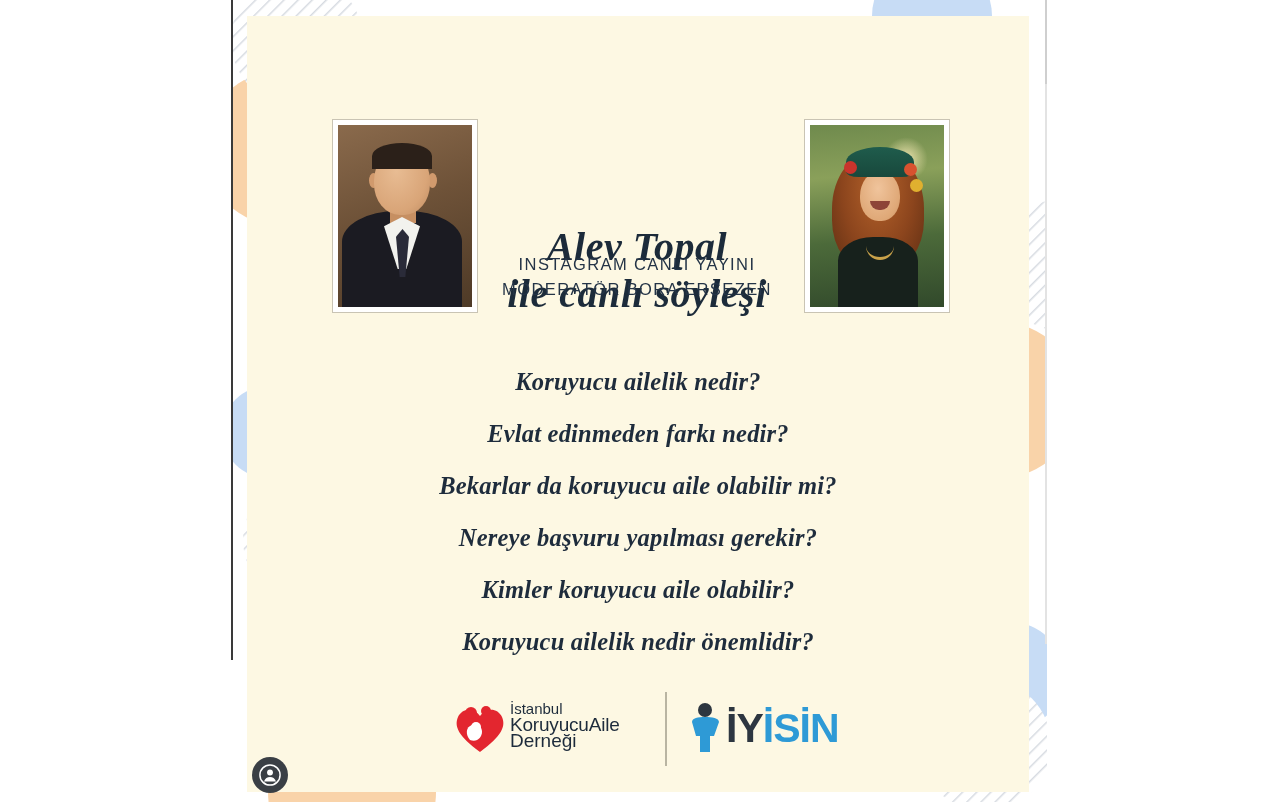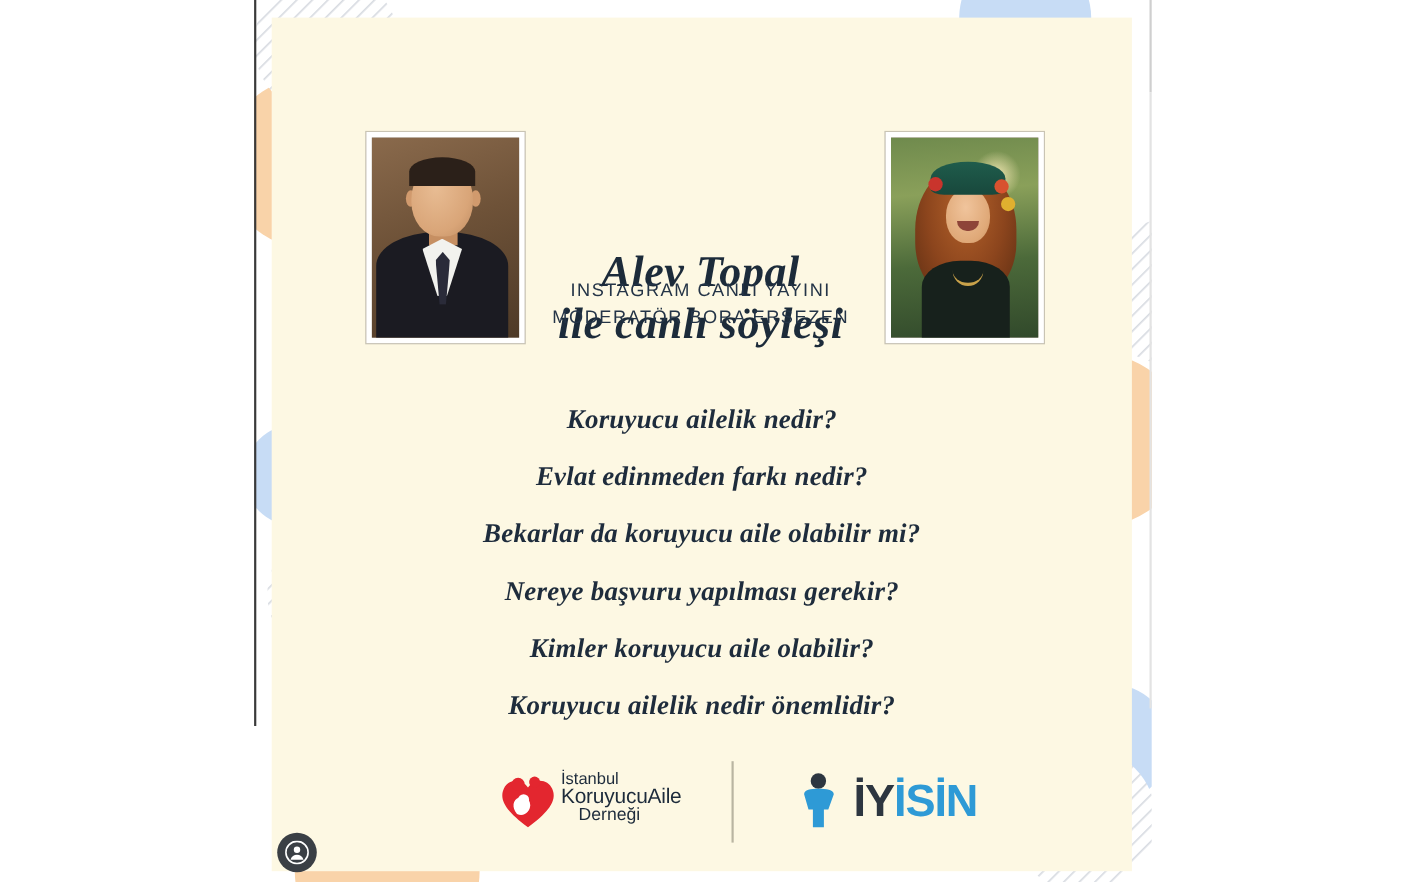--- a/index.html
+++ b/index.html
@@ -281,35 +281,34 @@
     align-items: center;
     gap: 2px;
   }
   .kad-mark { width: 56px; height: 58px; }
   .kad-text {
     line-height: 16px;
     color: #1d2b3b;
   }
   .kad-l1 { font-size: 15px; }
   .kad-l2 { font-size: 19px; font-weight: normal; letter-spacing: -.2px; }
-  .kad-l3 { font-size: 16px; margin-left: 16px; }
+  .kad-l3 { font-size: 19px; }
 
   .divider {
     position: absolute;
     left: 418px; top: 4px;
     width: 2px; height: 74px;
     background: #b9b5a2;
   }
 
   .logo-iyisin {
     position: absolute;
-    left: 478px; top: 14px;
+    left: 439px; top: 14px;
     display: flex;
     align-items: center;
-    gap: 11px;
   }
   .iyisin-word {
     font-family: "Liberation Sans", sans-serif;
     font-size: 41px;
     font-weight: bold;
     letter-spacing: -1px;
     color: #2d3640;
     line-height: 44px;
   }
   .iyisin-word .blue { color: #2e9ad6; }

